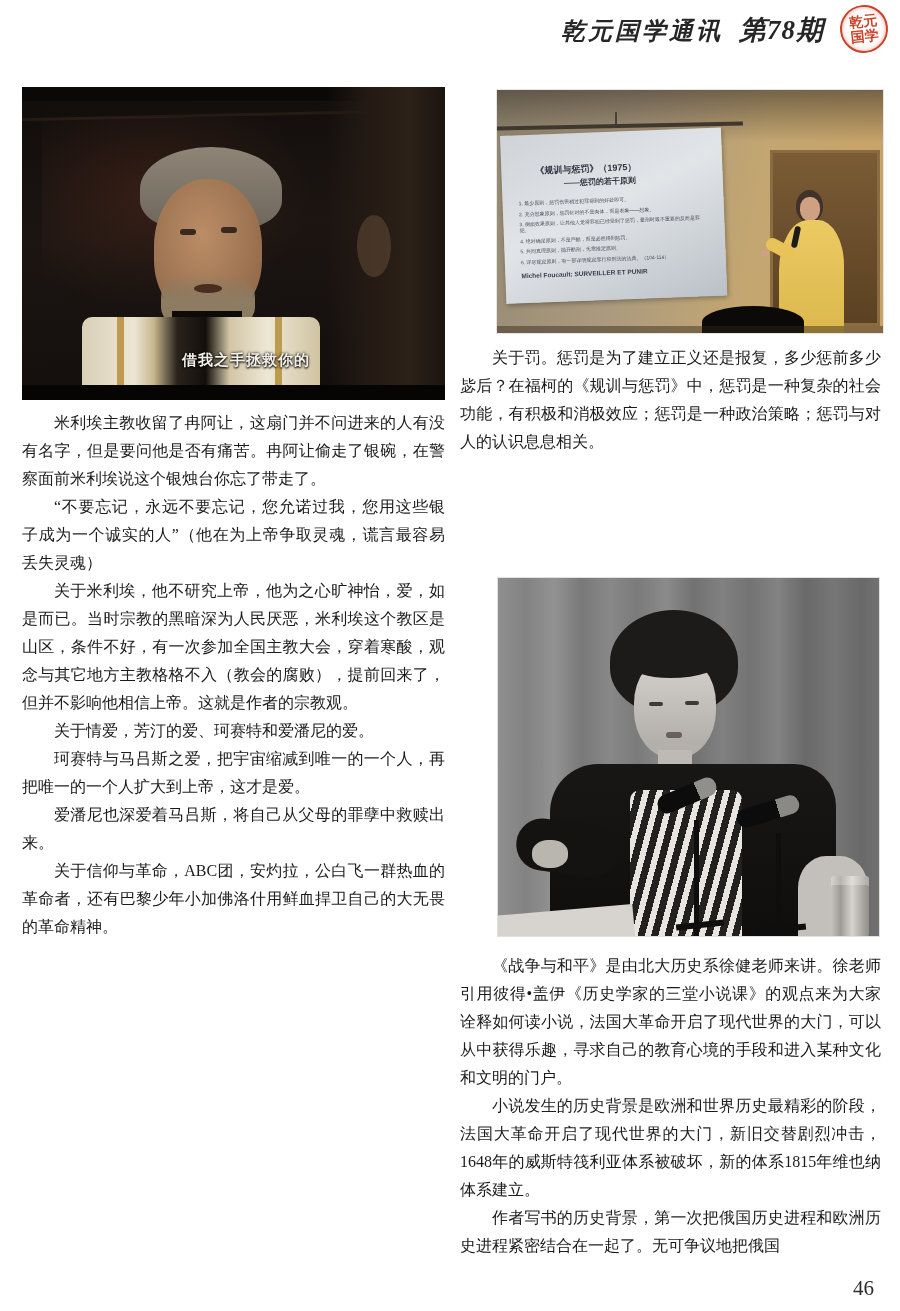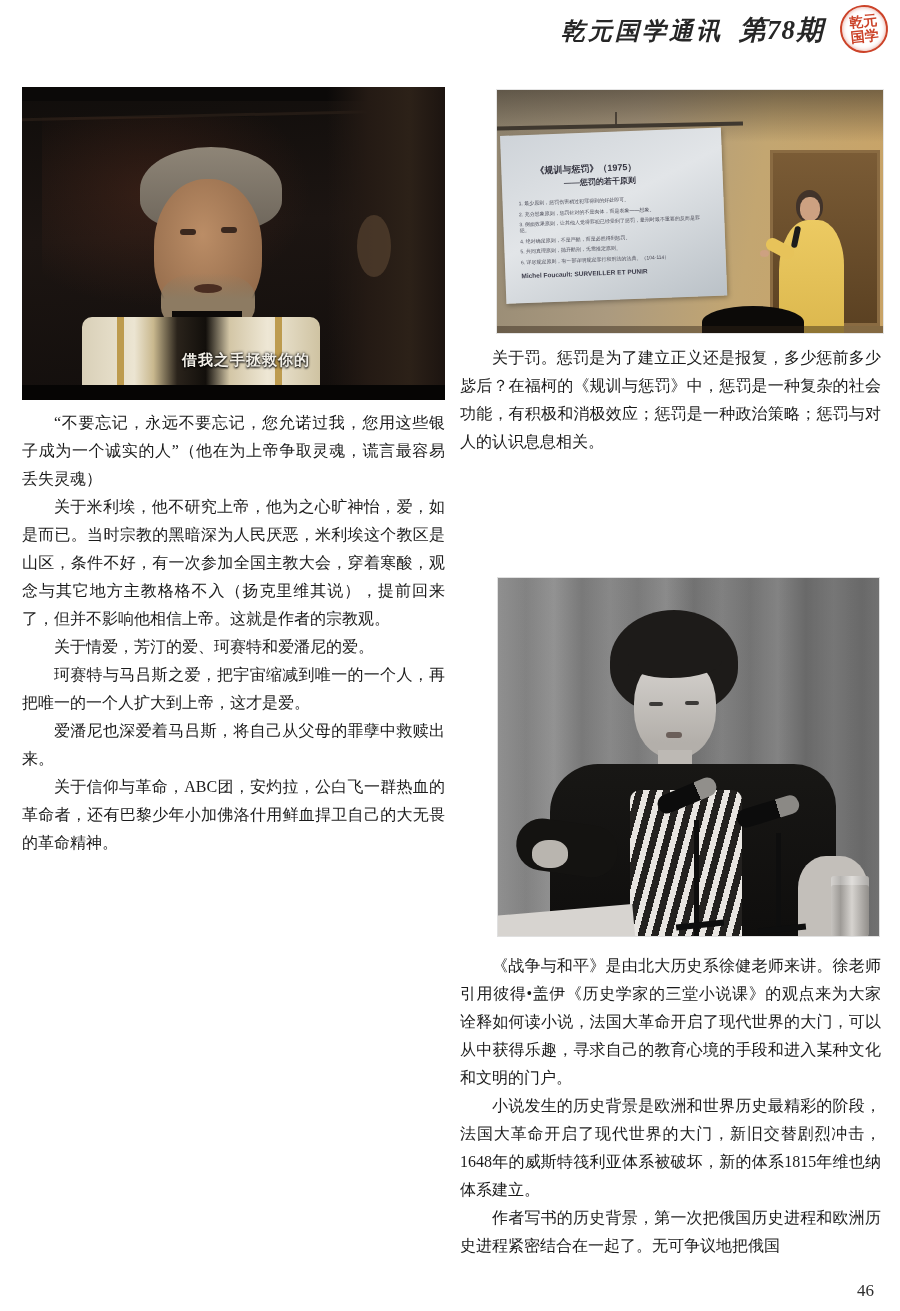--- a/index.html
+++ b/index.html
@@ -16,21 +16,21 @@
   .seal span{font-size:14px;line-height:15px;width:30px;text-align:center;word-break:break-all;
         color:#cc4329;font-weight:bold;}
 
   
   .col-text{position:absolute;font-size:16px;line-height:28px;text-align:justify;color:#1b1b1b;}
   .col-text p{margin:0;text-indent:2em;}
   #left-text{left:22px;top:409px;width:423px;}
   #right-text-top{left:460px;top:344px;width:421px;}
   #right-text-bottom{left:460px;top:952px;width:421px;}
 
-  .page-num{position:absolute;right:26px;bottom:10px;font-size:17px;color:#2e2e2e;}
+  .page-num{position:absolute;right:26px;bottom:10px;font-size:21px;color:#2e2e2e;}
 
   .photo{position:absolute;overflow:hidden;}
   .photo *{position:absolute;}
 
   
   #photo-movie{left:22px;top:87px;width:423px;height:313px;
      background:linear-gradient(175deg,#100d0b,#1c1512 45%,#120e0c);}
   .p1-topbar{left:0;top:0;width:100%;height:14px;background:#0b0908;}
   .p1-seam{left:-5px;top:26px;width:110%;height:3px;background:#241b15;transform:rotate(-1.3deg);}
   .p1-glow{left:20px;top:30px;width:270px;height:190px;
@@ -146,22 +146,23 @@
     <div class="p1-mouth"></div>
     <div class="p1-collar"></div>
     <div class="p1-vest"></div>
     <div class="p1-trim l"></div>
     <div class="p1-trim r"></div>
     <div class="p1-subtitle">借我之手拯救你的</div>
     <div class="p1-bottombar"></div>
   </div>
 
   <div class="col-text" id="left-text">
+    <p>米利埃主教收留了冉阿让，这扇门并不问进来的人有没有名字，但是要问他是否有痛苦。冉阿让偷走了银碗，在警察面前米利埃说这个银烛台你忘了带走了。</p>
     <p>“不要忘记，永远不要忘记，您允诺过我，您用这些银子成为一个诚实的人”（他在为上帝争取灵魂，谎言最容易丢失灵魂）</p>
-    <p>关于米利埃，他不研究上帝，他为之心旷神怡，爱，如是而已。当时宗教的黑暗深为人民厌恶，米利埃这个教区是山区，条件不好，有一次参加全国主教大会，穿着寒酸，观念与其它地方主教格格不入（扬克里维其说），提前回来了，但并不影响他相信上帝。这就是作者的宗教观。</p>
+    <p>关于米利埃，他不研究上帝，他为之心旷神怡，爱，如是而已。当时宗教的黑暗深为人民厌恶，米利埃这个教区是山区，条件不好，有一次参加全国主教大会，穿着寒酸，观念与其它地方主教格格不入（教会的腐败），提前回来了，但并不影响他相信上帝。这就是作者的宗教观。</p>
     <p>关于情爱，芳汀的爱、珂赛特和爱潘尼的爱。</p>
     <p>珂赛特与马吕斯之爱，把宇宙缩减到唯一的一个人，再把唯一的一个人扩大到上帝，这才是爱。</p>
     <p>爱潘尼也深爱着马吕斯，将自己从父母的罪孽中救赎出来。</p>
     <p>关于信仰与革命，ABC团，安灼拉，公白飞一群热血的革命者，还有巴黎少年小加佛洛什用鲜血捍卫自己的大无畏的革命精神。</p>
   </div>
 
   <div class="photo" id="photo-lecture">
     <div class="p2-top"></div>
     <div class="p2-hanger"></div>
     <div class="p2-beam"></div>

